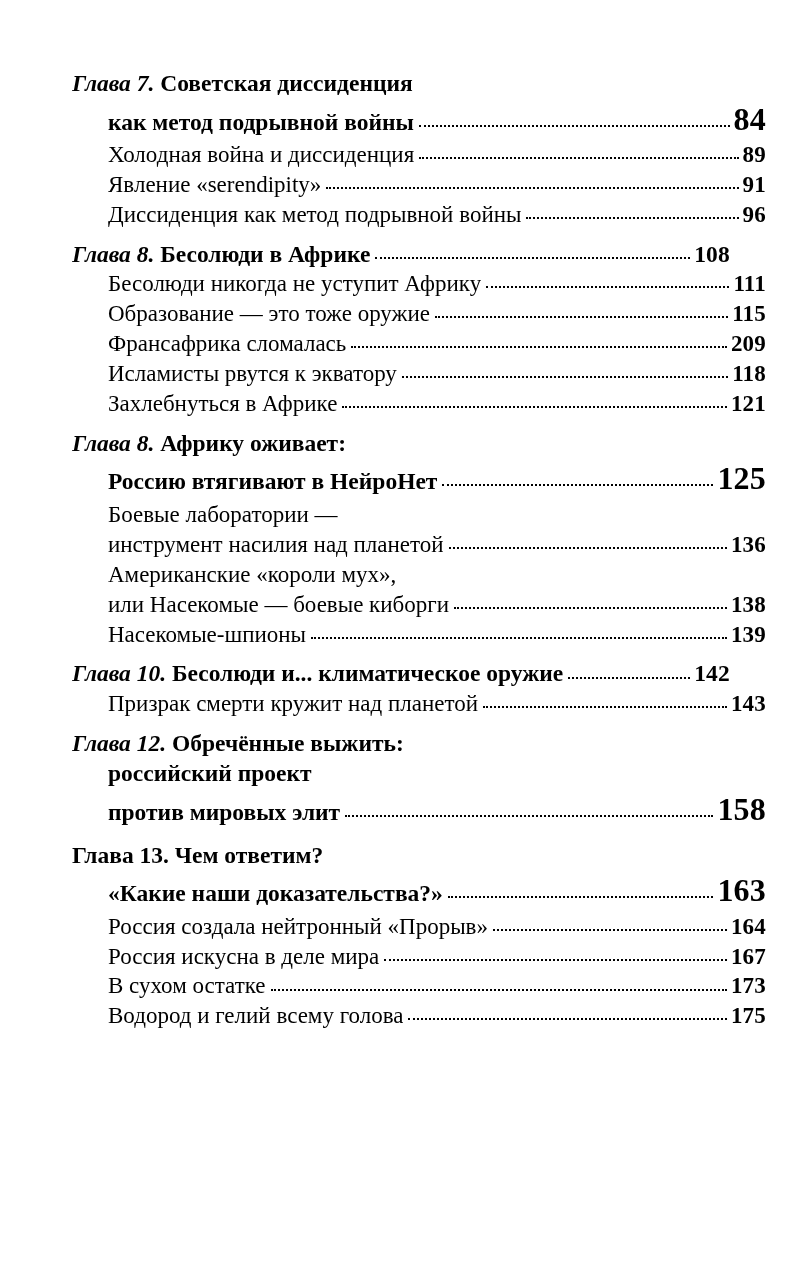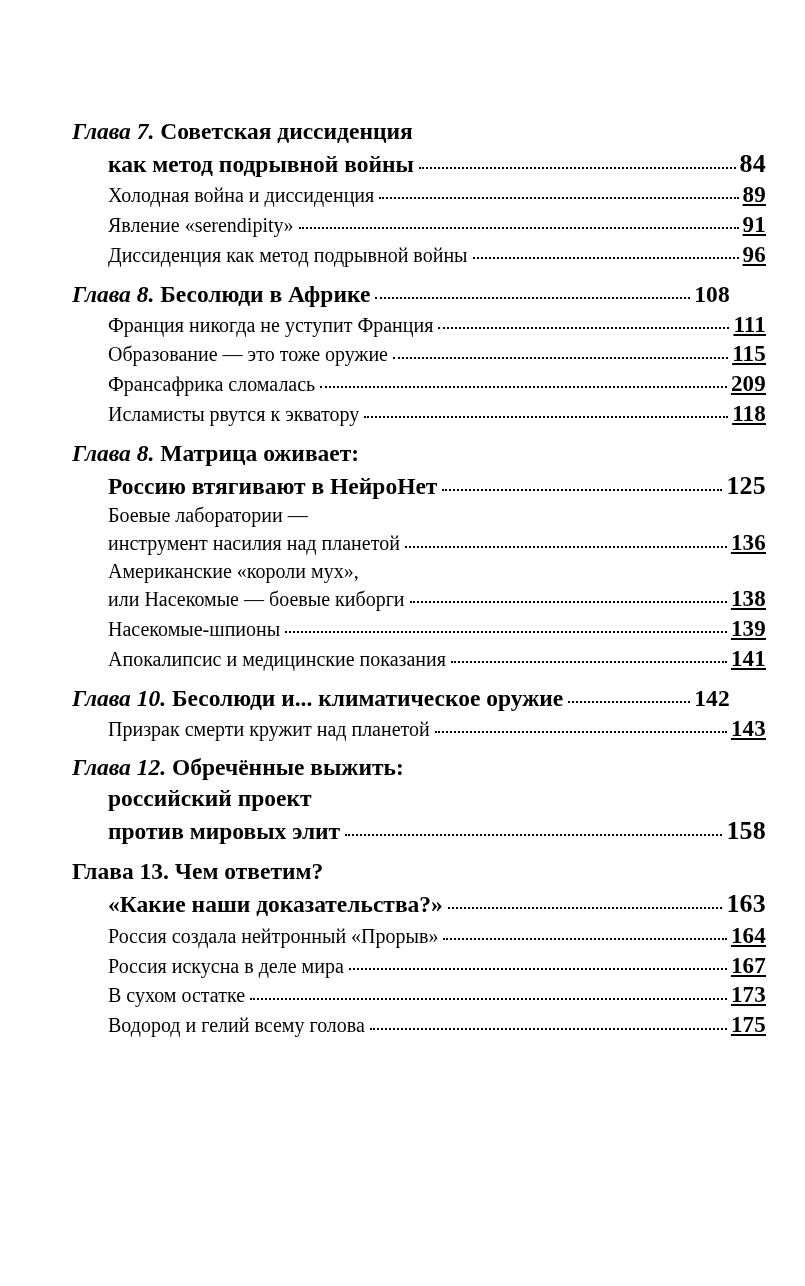--- a/index.html
+++ b/index.html
@@ -14,21 +14,21 @@
     color: #000000;
     position: relative;
     overflow: hidden;
   }
   .page {
     position: absolute;
     left: 0;
     top: 0;
     width: 805px;
     height: 1020px;
-    padding: 116px 75px 0 72px;
+    padding: 68px 75px 0 72px;
     box-sizing: border-box;
   }
   .toc {
     width: 658px;
   }
   .group {
     margin-bottom: 9px;
   }
   .entry {
     display: flex;
@@ -69,32 +69,31 @@
     font-size: 23.5px;
   }
   .chapter .ital {
     font-style: italic;
   }
   .chapter-cont .txt {
     font-weight: bold;
     font-size: 23.5px;
   }
   .chapter-cont .pg {
-    font-size: 26px;
+    font-size: 32px;
   }
   .indent1 { padding-left: 36px; }
 
   
   .section .txt {
     font-weight: normal;
-    font-size: 20px;
+    font-size: 23px;
   }
   .section .pg {
     font-size: 23px;
-    text-decoration: underline;
   }
   .section {
     padding-left: 36px;
   }
 </style>
 </head>
 <body>
 
 <div class="page">
   <div class="toc" id="toc-root">
@@ -125,43 +124,48 @@
           <span class="pg">96</span>
         </div>
       </div>
       <div class="group">
         <div class="entry chapter">
           <span class="txt"><span class="ital">Глава 8. </span><span>Бесолюди в Африке</span></span>
           <span class="leader"></span>
           <span class="pg">108</span>
         </div>
         <div class="entry section">
-          <span class="txt"><span>Франция никогда не уступит Франция</span></span>
+          <span class="txt"><span>Бесолюди никогда не уступит Африку</span></span>
           <span class="leader"></span>
           <span class="pg">111</span>
         </div>
         <div class="entry section">
           <span class="txt"><span>Образование — это тоже оружие</span></span>
           <span class="leader"></span>
           <span class="pg">115</span>
         </div>
         <div class="entry section">
           <span class="txt"><span>Франсафрика сломалась</span></span>
           <span class="leader"></span>
           <span class="pg">209</span>
         </div>
         <div class="entry section">
           <span class="txt"><span>Исламисты рвутся к экватору</span></span>
           <span class="leader"></span>
           <span class="pg">118</span>
         </div>
-      </div>
-      <div class="group">
-        <div class="entry chapter">
-          <span class="txt"><span class="ital">Глава 8. </span><span>Матрица оживает:</span></span>
+        <div class="entry section">
+          <span class="txt"><span>Захлебнуться в Африке</span></span>
+          <span class="leader"></span>
+          <span class="pg">121</span>
+        </div>
+      </div>
+      <div class="group">
+        <div class="entry chapter">
+          <span class="txt"><span class="ital">Глава 8. </span><span>Африку оживает:</span></span>
           <span class="leader none"></span>
           <span class="pg"></span>
         </div>
         <div class="entry chapter-cont indent1 indent1">
           <span class="txt"><span>Россию втягивают в НейроНет</span></span>
           <span class="leader"></span>
           <span class="pg">125</span>
         </div>
         <div class="entry section">
           <span class="txt"><span>Боевые лаборатории —</span></span>
@@ -180,25 +184,20 @@
         </div>
         <div class="entry section">
           <span class="txt"><span>или Насекомые — боевые киборги</span></span>
           <span class="leader"></span>
           <span class="pg">138</span>
         </div>
         <div class="entry section">
           <span class="txt"><span>Насекомые-шпионы</span></span>
           <span class="leader"></span>
           <span class="pg">139</span>
-        </div>
-        <div class="entry section">
-          <span class="txt"><span>Апокалипсис и медицинские показания</span></span>
-          <span class="leader"></span>
-          <span class="pg">141</span>
         </div>
       </div>
       <div class="group">
         <div class="entry chapter">
           <span class="txt"><span class="ital">Глава 10. </span><span>Бесолюди и... климатическое оружие</span></span>
           <span class="leader"></span>
           <span class="pg">142</span>
         </div>
         <div class="entry section">
           <span class="txt"><span>Призрак смерти кружит над планетой</span></span>

